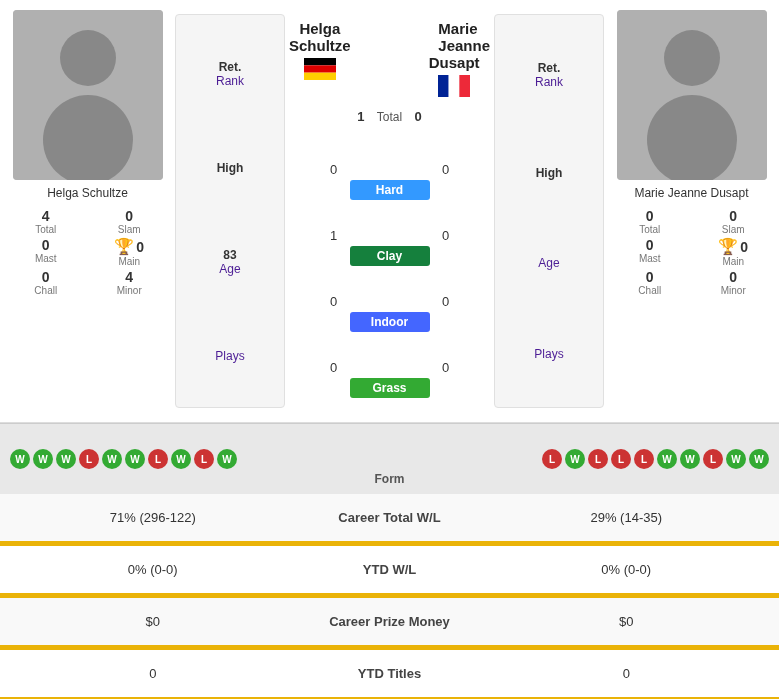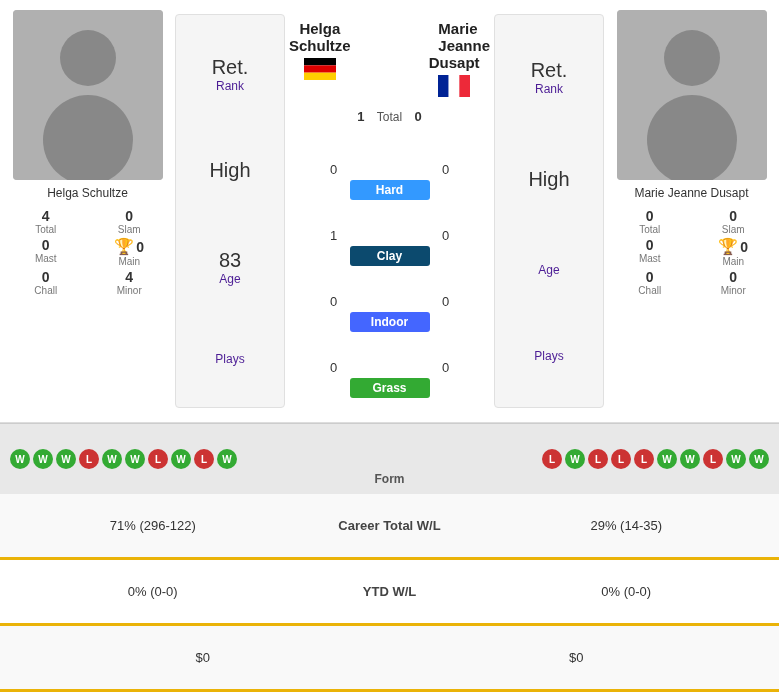--- a/index.html
+++ b/index.html
@@ -101,22 +101,22 @@
       align-items: center;
       text-align: center;
     }
 
     .panel-label {
       font-size: 12px;
       color: #4c1d95;
     }
 
     .panel-value {
-      font-size: 20px;
-      font-weight: normal;
+      font-size: 12px;
+      font-weight: bold;
       color: #333;
     }
 
     
     .center-area {
       flex: 1;
       display: flex;
       flex-direction: column;
       align-items: center;
       justify-content: center;
@@ -148,21 +148,21 @@
       color: #fff;
       font-size: 12px;
       font-weight: bold;
       width: 80px;
       text-align: center;
       cursor: default;
       margin-top: 42px;
     }
 
     .surface-hard { background: #3399ff; }
-    .surface-clay { background: #0c4a6e; }
+    .surface-clay { background: #15803d; }
     .surface-indoor { background: #4466ff; }
     .surface-grass { background: #33aa33; }
 
     .total-row {
       display: flex;
       align-items: center;
       justify-content: center;
       margin-bottom: 10px;
       gap: 6px;
     }
@@ -227,22 +227,22 @@
     .badge-l { background: #cc3333; }
 
     
     .stats-table {
       width: 100%;
     }
 
     .stats-row {
       display: flex;
       align-items: center;
-      border-bottom: 3px solid #eab308;
-      padding: 24px 16px;
+      border-bottom: 5px solid #eab308;
+      padding: 16px 16px;
       background: #fff;
     }
 
     .stats-row:nth-child(odd) { background: #f9f9f9; }
 
     .stats-left {
       flex: 1;
       text-align: center;
       font-size: 13px;
       color: #333;
@@ -485,20 +485,21 @@
       <span class="stats-mid">Career Total W/L</span>
       <span class="stats-right">29% (14-35)</span>
     </div>
     <div class="stats-row">
       <span class="stats-left">0% (0-0)</span>
       <span class="stats-mid">YTD W/L</span>
       <span class="stats-right">0% (0-0)</span>
     </div>
     <div class="stats-row">
       <span class="stats-left">$0</span>
+      <span class="stats-mid">Career Prize Money</span>
       <span class="stats-right">$0</span>
     </div>
     <div class="stats-row">
       <span class="stats-left">0</span>
       <span class="stats-mid">YTD Titles</span>
       <span class="stats-right">0</span>
     </div>
   </div>
 
 </div>

